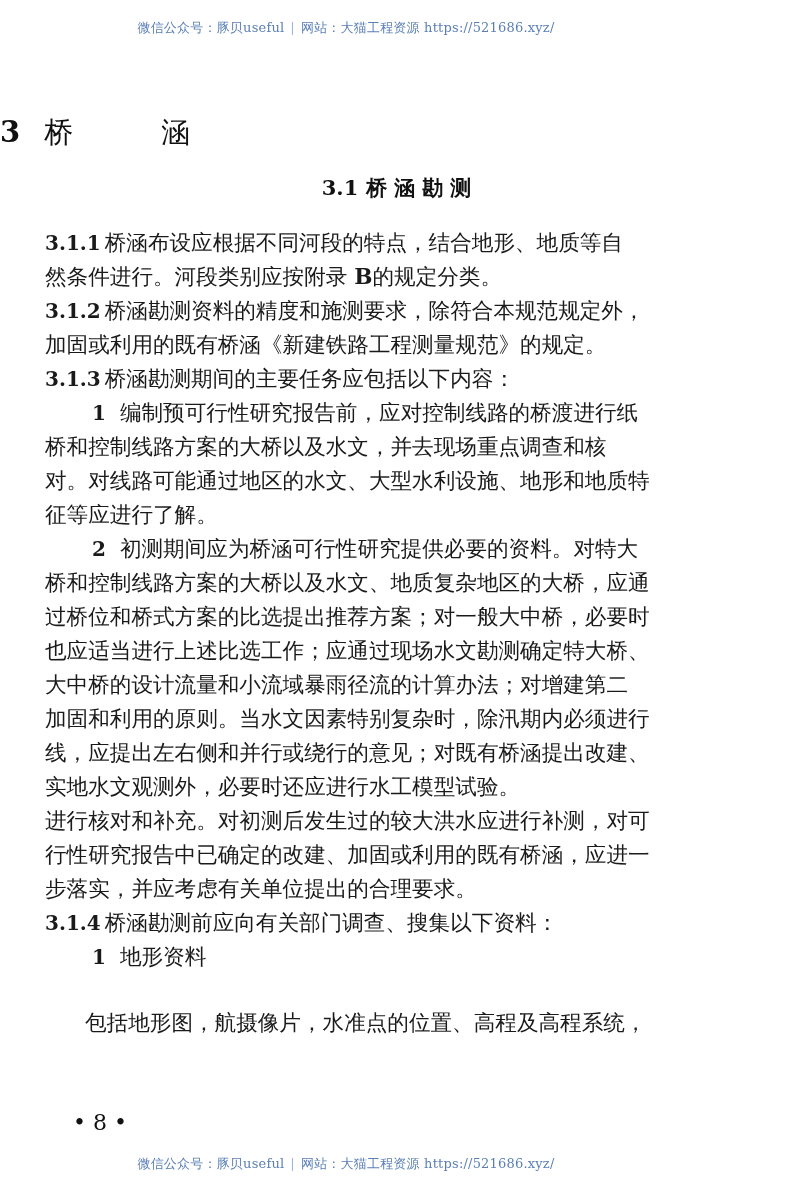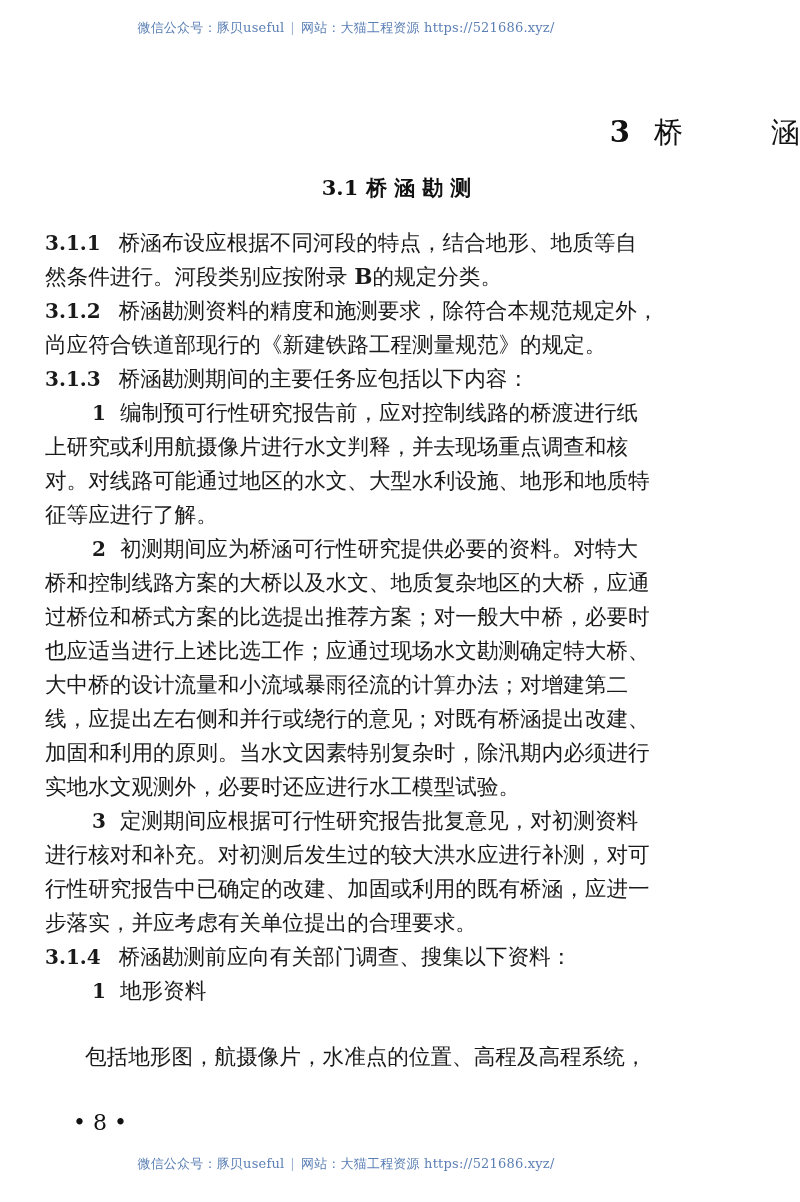--- a/index.html
+++ b/index.html
@@ -27,21 +27,21 @@
     }
     .watermark.top { top: 19px; }
     .watermark.bottom { top: 1155px; }
     .watermark .sep { color: #9fb3d3; margin: 0 6px; }
 
     .chapter-title {
       position: absolute;
       top: 112px;
       left: 0;
       width: 800px;
-      text-align: right;
+      text-align: left;
       font-size: 29px;
       line-height: 40px;
       color: #111;
     }
     .chapter-title .num {
       font-family: "DejaVu Serif", "Liberation Serif", serif;
       font-weight: bold;
       margin-right: 24px;
     }
     .chapter-title .gap { display: inline-block; width: 88px; }
@@ -73,21 +73,21 @@
       color: #1a1a1a;
     }
     .line {
       white-space: nowrap;
       height: 34px;
     }
     .clause-num {
       font-family: "DejaVu Serif", "Liberation Serif", serif;
       font-weight: bold;
       font-size: 20px;
-      margin-right: 18px;
+      margin-right: 4px;
     }
     .item-num {
       font-family: "DejaVu Serif", "Liberation Serif", serif;
       font-weight: bold;
       font-size: 20px;
       margin-right: 14px;
     }
     .indent { padding-left: 47px; }
     .indent-sub { padding-left: 40px; margin-top: 32px; }
     .bold-b {
@@ -118,36 +118,35 @@
 <div class="section-title">
   <span class="num">3.1</span><span class="txt">桥涵勘测</span>
 </div>
 
 <div class="body-text">
 
   <div class="line"><span class="clause-num">3.1.1</span><span>桥涵布设应根据不同河段的特点，结合地形、地质等自</span></div>
   <div class="line"><span>然条件进行。河段类别应按附录 </span><span class="bold-b">B</span><span>的规定分类。</span></div>
 
   <div class="line"><span class="clause-num">3.1.2</span><span>桥涵勘测资料的精度和施测要求，除符合本规范规定外，</span></div>
-  <div class="line">尚应符合铁道部现行的《新建铁路工程测量规范》的规定。</div>
+  <div class="line">加固或利用的既有桥涵《新建铁路工程测量规范》的规定。</div>
 
   <div class="line"><span class="clause-num">3.1.3</span><span>桥涵勘测期间的主要任务应包括以下内容：</span></div>
   <div class="line indent"><span class="item-num">1</span><span>编制预可行性研究报告前，应对控制线路的桥渡进行纸</span></div>
-  <div class="line">上研究或利用航摄像片进行水文判释，并去现场重点调查和核</div>
+  <div class="line">桥和控制线路方案的大桥以及水文，并去现场重点调查和核</div>
   <div class="line">对。对线路可能通过地区的水文、大型水利设施、地形和地质特</div>
   <div class="line">征等应进行了解。</div>
   <div class="line indent"><span class="item-num">2</span><span>初测期间应为桥涵可行性研究提供必要的资料。对特大</span></div>
   <div class="line">桥和控制线路方案的大桥以及水文、地质复杂地区的大桥，应通</div>
   <div class="line">过桥位和桥式方案的比选提出推荐方案；对一般大中桥，必要时</div>
   <div class="line">也应适当进行上述比选工作；应通过现场水文勘测确定特大桥、</div>
   <div class="line">大中桥的设计流量和小流域暴雨径流的计算办法；对增建第二</div>
+  <div class="line">加固和利用的原则。当水文因素特别复杂时，除汛期内必须进行</div>
   <div class="line">线，应提出左右侧和并行或绕行的意见；对既有桥涵提出改建、</div>
-  <div class="line">加固和利用的原则。当水文因素特别复杂时，除汛期内必须进行</div>
   <div class="line">实地水文观测外，必要时还应进行水工模型试验。</div>
-  <div class="line indent"><span class="item-num">3</span><span>定测期间应根据可行性研究报告批复意见，对初测资料</span></div>
   <div class="line">进行核对和补充。对初测后发生过的较大洪水应进行补测，对可</div>
   <div class="line">行性研究报告中已确定的改建、加固或利用的既有桥涵，应进一</div>
   <div class="line">步落实，并应考虑有关单位提出的合理要求。</div>
 
   <div class="line"><span class="clause-num">3.1.4</span><span>桥涵勘测前应向有关部门调查、搜集以下资料：</span></div>
   <div class="line indent"><span class="item-num">1</span><span>地形资料</span></div>
   <div class="line indent-sub">包括地形图，航摄像片，水准点的位置、高程及高程系统，</div>
 </div>
 
 <div class="page-number">• 8 •</div>

